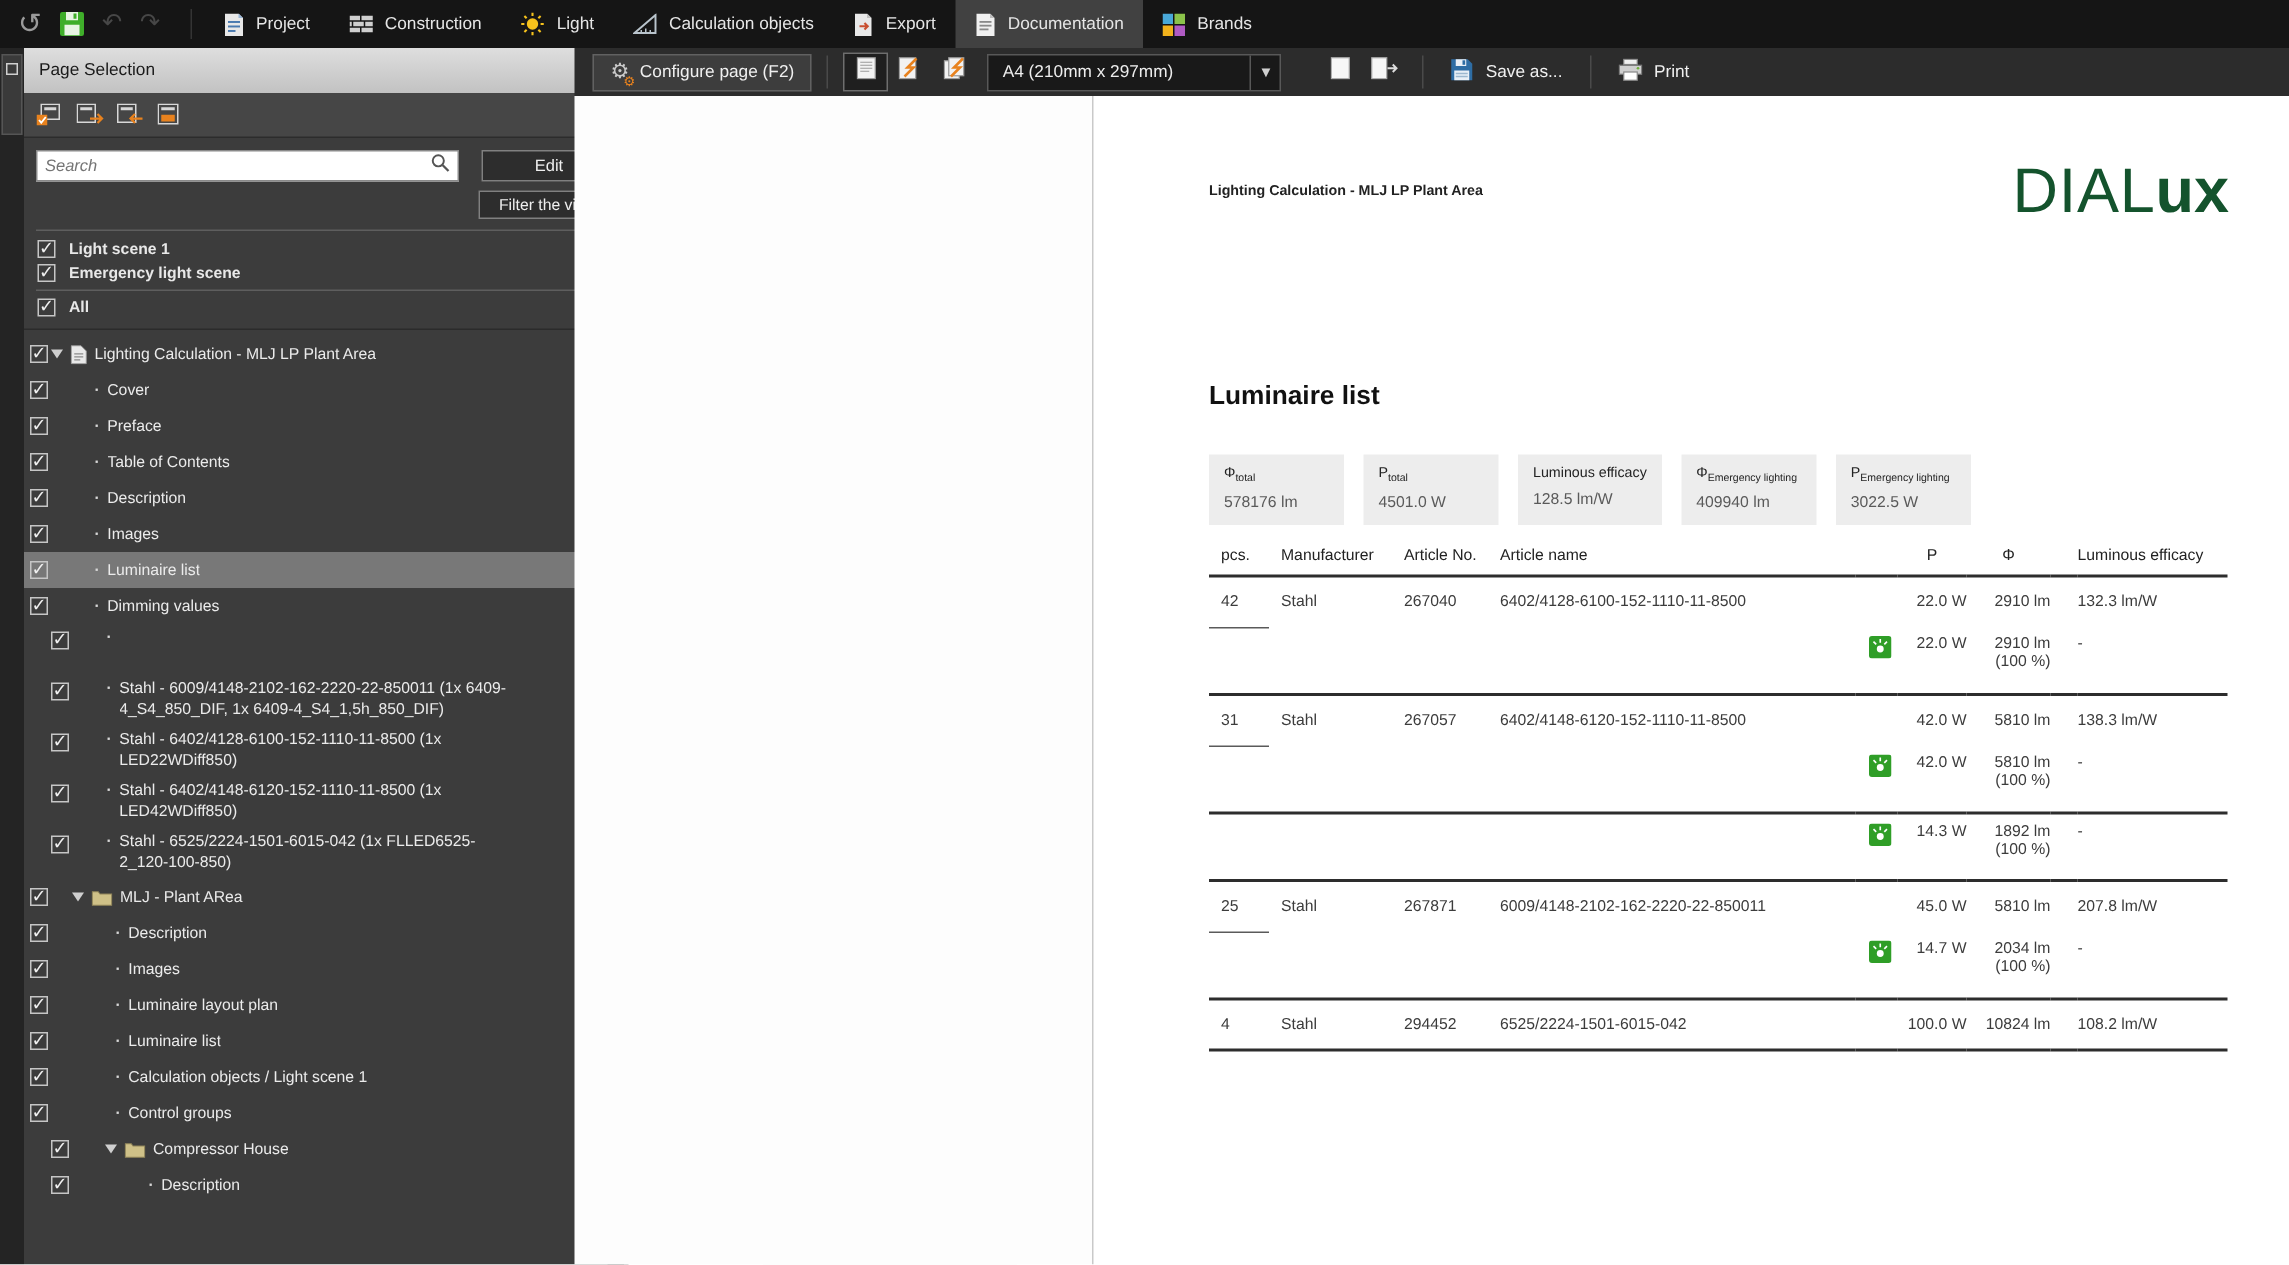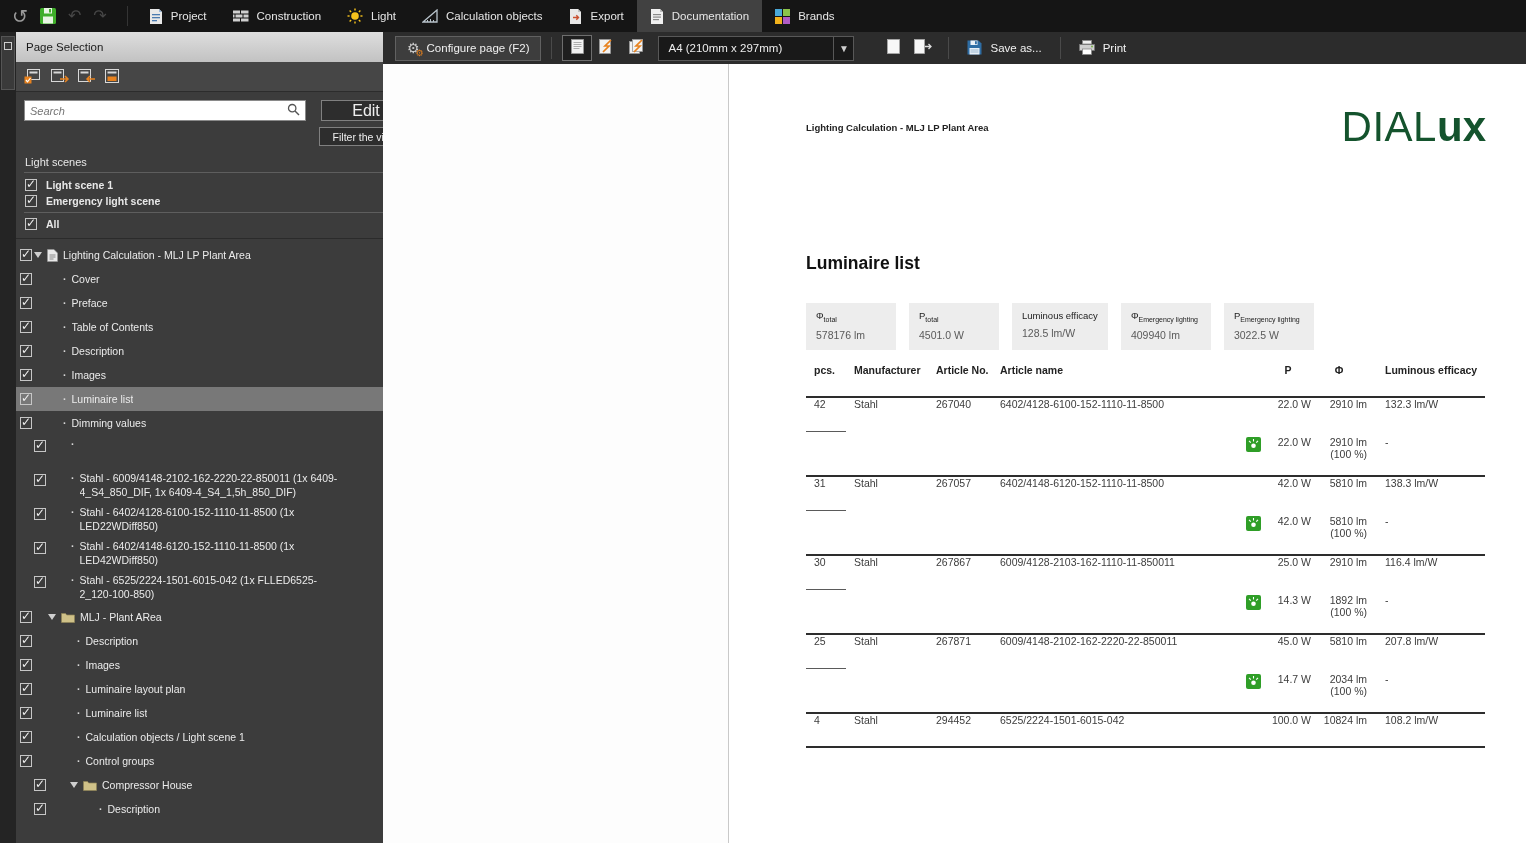--- a/index.html
+++ b/index.html
@@ -27,21 +27,21 @@
   .sidebar-header{height:30px;flex:none;background:linear-gradient(#dedede,#c2c2c2);
     color:#1a1a1a;font-size:11.5px;display:flex;align-items:center;padding-left:10px}
   .sidebar-tools{height:30px;flex:none;background:#464646;display:flex;align-items:center;gap:8px;
     padding:0 8px;border-bottom:1px solid #2c2c2c;position:relative}
   .tool-ico{display:flex;align-items:center;cursor:pointer}
   .tools-caret{position:absolute;right:8px;color:#c5c5c5;font-size:11px;cursor:pointer}
   .search-row{display:flex;gap:15px;padding:8px 8px 4px 8px;flex:none}
   .search-box{flex:1;height:21px;background:#fff;border:1px solid #8a8a8a;display:flex;align-items:center;padding:0 5px}
   .search-box input{border:0;outline:0;flex:1;font-size:11px;font-style:italic;color:#555;
     font-family:"Liberation Sans",sans-serif;background:transparent}
-  .side-btn{height:21px;background:#2d2d2d;border:1px solid #808080;color:#efefef;font-size:16px;
+  .side-btn{height:21px;background:#2d2d2d;border:1px solid #808080;color:#efefef;font-size:11px;
     font-family:"Liberation Sans",sans-serif;cursor:pointer;display:flex;align-items:center;justify-content:center}
   .edit-btn{width:90px}
   .filter-row{display:flex;justify-content:flex-end;padding:2px 8px 6px;flex:none}
   .filter-btn{width:92px;height:19px;font-size:10.5px}
   .ls-label{font-size:11px;padding:4px 9px 3px;flex:none}
   .divider{border-top:1px solid #5e5e5e;margin:1px 8px;flex:none}
   .scenes{padding:3px 0 6px;flex:none}
   .scene-row{display:flex;align-items:center;gap:9px;padding:2px 9px;font-size:10.5px;font-weight:bold;cursor:pointer}
   .cb{width:12px;height:12px;border:1px solid #c6c6c6;position:relative;flex:none;cursor:pointer}
   .cb::after{content:"✓";position:absolute;left:0;top:-3px;font-size:12px;color:#f0f0f0}
@@ -90,27 +90,27 @@
   .logo .l2{font-weight:700}
   .doc-title{position:absolute;left:77px;top:189px;font-size:17.5px;font-weight:bold;color:#111}
   .summary{position:absolute;left:77px;top:239px;display:flex;gap:13px}
   .sum-box{background:#ededed;padding:7px 10px 9px;min-width:90px}
   .sum-label{font-size:9.5px;color:#222}
   .sum-label sub{font-size:7px}
   .sum-value{font-size:10.5px;color:#5a5a5a;margin-top:6px}
   
   .lum-table{position:absolute;left:77px;top:300px;width:679px;border-collapse:collapse;
     table-layout:fixed;font-size:10.5px;color:#3c3c3c}
-  .lum-table th{font-weight:bold;color:#222;vertical-align:bottom;padding-bottom:20px;
+  .lum-table th{font-weight:normal;color:#222;vertical-align:bottom;padding-bottom:7px;
     border-bottom:2px solid #2d2d2d;text-align:left}
   .lum-table th.r,.lum-table td.r{text-align:right}
   .lum-table th.c{text-align:center}
   .pl8{padding-left:8px}
   .lum-table td{vertical-align:top;box-sizing:border-box}
-  tr.main td{height:34px;}
+  tr.main td{height:34px;padding-top:10px}
   tr.main td.ul{border-bottom:1px solid #5a5a5a}
   tr.main.last td{border-bottom:2px solid #2d2d2d}
   tr.em td{height:45px;padding-top:5px;border-bottom:2px solid #2d2d2d}
   td.ico-cell{text-align:right;padding-right:4px}
   .em-ico{display:inline-block;margin-top:1px}
   .phi2{display:block}
 </style>
 </head>
 <body>
 
@@ -271,21 +271,20 @@
             <circle cx="5.2" cy="5.2" r="3.7" fill="none" stroke="#555" stroke-width="1.3"></circle>
             <line x1="8" y1="8" x2="12" y2="12" stroke="#555" stroke-width="1.5"></line>
           </svg>
       </span>
     </div>
     <button class="side-btn edit-btn">Edit</button>
   </div>
   <div class="filter-row">
     <button class="side-btn filter-btn">Filter the view</button>
   </div>
-  <div class="ls-label">Light scenes</div>
   <div class="divider"></div>
   <div class="scenes">
       <div class="scene-row">
         <span class="cb"></span>
         <span>Light scene 1</span>
       </div>
       <div class="scene-row">
         <span class="cb"></span>
         <span>Emergency light scene</span>
       </div>
@@ -636,31 +635,20 @@
                     <line x1="7.5" y1="2" x2="7.5" y2="4.5"></line>
                     <line x1="3" y1="3.8" x2="4.8" y2="5.6"></line>
                     <line x1="12" y1="3.8" x2="10.2" y2="5.6"></line>
                   </g>
                 </svg></span></td>
             <td class="r">42.0 W</td>
             <td class="r">5810 lm<span class="phi2">(100 %)</span></td>
             <td></td>
             <td>-</td>
           </tr>
-          <tr class="main">
-            <td class="pl8 ul">30</td>
-            <td class="pl8">Stahl</td>
-            <td class="pl8">267867</td>
-            <td class="pl8">6009/4128-2103-162-1110-11-850011</td>
-            <td></td>
-            <td class="r">25.0 W</td>
-            <td class="r">2910 lm</td>
-            <td></td>
-            <td>116.4 lm/W</td>
-          </tr>
           <tr class="em">
             <td></td>
             <td></td>
             <td></td>
             <td></td>
             <td class="ico-cell"><span class="em-ico"><svg width="15" height="15" viewBox="0 0 15 15">
                   <rect width="15" height="15" rx="2" fill="#2f9e27"></rect>
                   <circle cx="7.5" cy="8.7" r="2.3" fill="#fff"></circle>
                   <g stroke="#fff" stroke-width="1.1">
                     <line x1="7.5" y1="2" x2="7.5" y2="4.5"></line>

